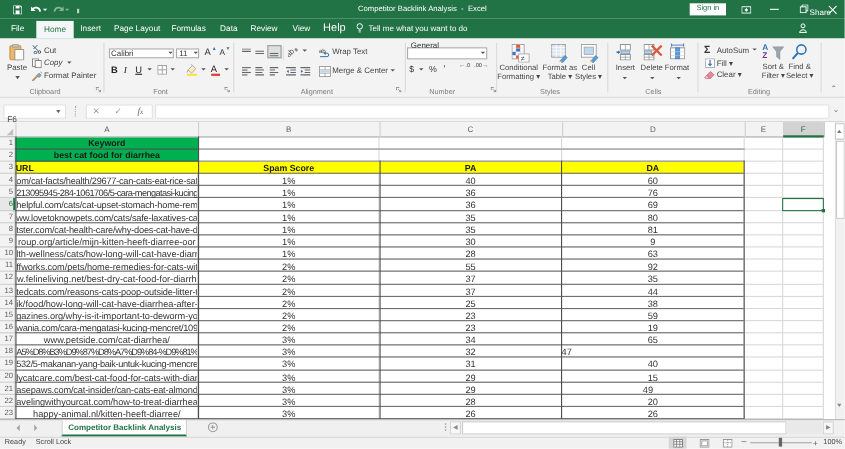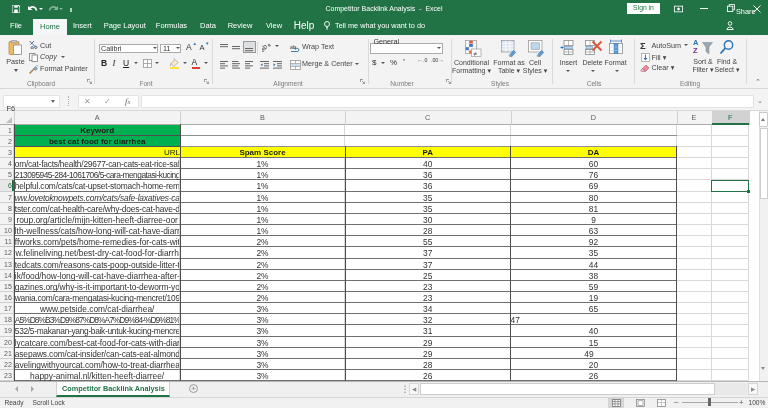--- a/index.html
+++ b/index.html
@@ -435,37 +435,37 @@
 <div class="ab" style="left:14.3px;top:369.0px;width:662.2px;height:1px;background:#707070;"></div>
 <div class="ab" style="left:14.3px;top:380.15px;width:662.2px;height:1px;background:#707070;"></div>
 <div class="ab" style="left:14.3px;top:380.15px;width:662.2px;height:1px;background:#707070;"></div>
 <div class="ab" style="left:14.3px;top:123.7px;width:1px;height:257.3px;background:#4d4d4d;"></div>
 <div class="ab" style="left:179.5px;top:123.7px;width:1px;height:257.3px;background:#4d4d4d;"></div>
 <div class="ab" style="left:344.5px;top:146.0px;width:1px;height:235.0px;background:#4d4d4d;"></div>
 <div class="ab" style="left:510px;top:146.0px;width:1px;height:235.0px;background:#4d4d4d;"></div>
 <div class="ab" style="left:675.8px;top:146.0px;width:1px;height:235.0px;background:#4d4d4d;"></div>
 <div class="ab" style="left:14.3px;top:124.7px;width:165.7px;height:11.15px;color:#1a1a1a;font-weight:bold;font-size:8.0px;line-height:12.65px;text-align:center;">Keyword</div>
 <div class="ab" style="left:14.3px;top:135.85px;width:165.7px;height:11.15px;color:#1a1a1a;font-weight:bold;font-size:8.0px;line-height:12.65px;text-align:center;">best cat food for diarrhea</div>
-<div class="ab" style="left:14.3px;top:147.0px;width:165.7px;height:14px;color:#1a1a1a;font-weight:normal;font-size:8.0px;line-height:12.65px;text-align:right;">URL</div>
+<div class="ab" style="left:14.3px;top:147.0px;width:165.7px;height:14px;color:#1a1a1a;font-weight:bold;font-size:8.0px;line-height:12.65px;text-align:left;">URL</div>
 <div class="ab" style="left:180.0px;top:147.0px;width:165.0px;height:11.15px;color:#1a1a1a;font-weight:bold;font-size:8.0px;line-height:12.65px;text-align:center;">Spam Score</div>
 <div class="ab" style="left:345.0px;top:147.0px;width:165.5px;height:11.15px;color:#1a1a1a;font-weight:bold;font-size:8.0px;line-height:12.65px;text-align:center;">PA</div>
 <div class="ab" style="left:510.5px;top:147.0px;width:166.0px;height:11.15px;color:#1a1a1a;font-weight:bold;font-size:8.0px;line-height:12.65px;text-align:center;">DA</div>
 <div class="ab" style="left:14.8px;top:158.15px;width:164.7px;height:11.15px;overflow:hidden;color:#333;font-size:8.4px;line-height:12.65px;text-align:center;white-space:nowrap;letter-spacing:-0.2234px;">om/cat-facts/health/29677-can-cats-eat-rice-saf</div>
 <div class="ab" style="left:180px;top:158.15px;width:165px;height:11.15px;color:#333;font-size:8.4px;line-height:12.65px;text-align:center;">1%</div>
 <div class="ab" style="left:345px;top:158.15px;width:165.5px;height:11.15px;color:#333;font-size:8.4px;line-height:12.65px;text-align:center;">40</div>
 <div class="ab" style="left:510.5px;top:158.15px;width:166px;height:11.15px;color:#333;font-size:8.4px;line-height:12.65px;text-align:center;">60</div>
 <div class="ab" style="left:14.8px;top:169.3px;width:164.7px;height:11.15px;overflow:hidden;color:#333;font-size:8.4px;line-height:12.65px;text-align:center;white-space:nowrap;letter-spacing:-0.524px;">213095945-284-1061706/5-cara-mengatasi-kucing</div>
 <div class="ab" style="left:180px;top:169.3px;width:165px;height:11.15px;color:#333;font-size:8.4px;line-height:12.65px;text-align:center;">1%</div>
 <div class="ab" style="left:345px;top:169.3px;width:165.5px;height:11.15px;color:#333;font-size:8.4px;line-height:12.65px;text-align:center;">36</div>
 <div class="ab" style="left:510.5px;top:169.3px;width:166px;height:11.15px;color:#333;font-size:8.4px;line-height:12.65px;text-align:center;">76</div>
 <div class="ab" style="left:14.8px;top:180.45px;width:164.7px;height:11.15px;overflow:hidden;color:#333;font-size:8.4px;line-height:12.65px;text-align:center;white-space:nowrap;letter-spacing:-0.1788px;">helpful.com/cats/cat-upset-stomach-home-rem</div>
 <div class="ab" style="left:180px;top:180.45px;width:165px;height:11.15px;color:#333;font-size:8.4px;line-height:12.65px;text-align:center;">1%</div>
 <div class="ab" style="left:345px;top:180.45px;width:165.5px;height:11.15px;color:#333;font-size:8.4px;line-height:12.65px;text-align:center;">36</div>
 <div class="ab" style="left:510.5px;top:180.45px;width:166px;height:11.15px;color:#333;font-size:8.4px;line-height:12.65px;text-align:center;">69</div>
-<div class="ab" style="left:14.8px;top:191.6px;width:164.7px;height:11.15px;overflow:hidden;color:#333;font-size:8.4px;line-height:12.65px;text-align:right;white-space:nowrap;letter-spacing:-0.1751px;font-style:italic;">ww.lovetoknowpets.com/cats/safe-laxatives-ca</div>
+<div class="ab" style="left:14.8px;top:191.6px;width:164.7px;height:11.15px;overflow:hidden;color:#333;font-size:8.4px;line-height:12.65px;text-align:right;white-space:nowrap;letter-spacing:-0.1751px;">ww.lovetoknowpets.com/cats/safe-laxatives-ca</div>
 <div class="ab" style="left:180px;top:191.6px;width:165px;height:11.15px;color:#333;font-size:8.4px;line-height:12.65px;text-align:center;">1%</div>
 <div class="ab" style="left:345px;top:191.6px;width:165.5px;height:11.15px;color:#333;font-size:8.4px;line-height:12.65px;text-align:center;">35</div>
 <div class="ab" style="left:510.5px;top:191.6px;width:166px;height:11.15px;color:#333;font-size:8.4px;line-height:12.65px;text-align:center;">80</div>
 <div class="ab" style="left:14.8px;top:202.75px;width:164.7px;height:11.15px;overflow:hidden;color:#333;font-size:8.4px;line-height:12.65px;text-align:center;white-space:nowrap;letter-spacing:-0.1712px;">tster.com/cat-health-care/why-does-cat-have-d</div>
 <div class="ab" style="left:180px;top:202.75px;width:165px;height:11.15px;color:#333;font-size:8.4px;line-height:12.65px;text-align:center;">1%</div>
 <div class="ab" style="left:345px;top:202.75px;width:165.5px;height:11.15px;color:#333;font-size:8.4px;line-height:12.65px;text-align:center;">35</div>
 <div class="ab" style="left:510.5px;top:202.75px;width:166px;height:11.15px;color:#333;font-size:8.4px;line-height:12.65px;text-align:center;">81</div>
 <div class="ab" style="left:14.8px;top:213.9px;width:164.7px;height:11.15px;overflow:hidden;color:#333;font-size:8.4px;line-height:12.65px;text-align:center;white-space:nowrap;">roup.org/article/mijn-kitten-heeft-diarree-oor</div>
 <div class="ab" style="left:180px;top:213.9px;width:165px;height:11.15px;color:#333;font-size:8.4px;line-height:12.65px;text-align:center;">1%</div>
 <div class="ab" style="left:345px;top:213.9px;width:165.5px;height:11.15px;color:#333;font-size:8.4px;line-height:12.65px;text-align:center;">30</div>

